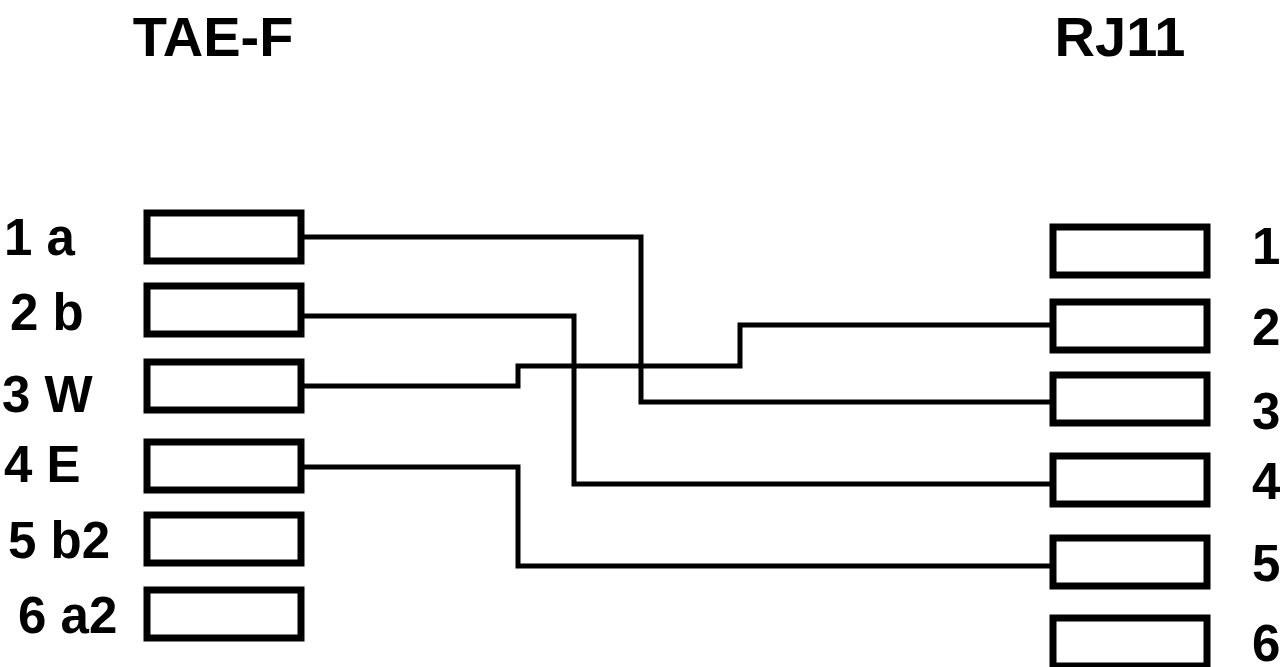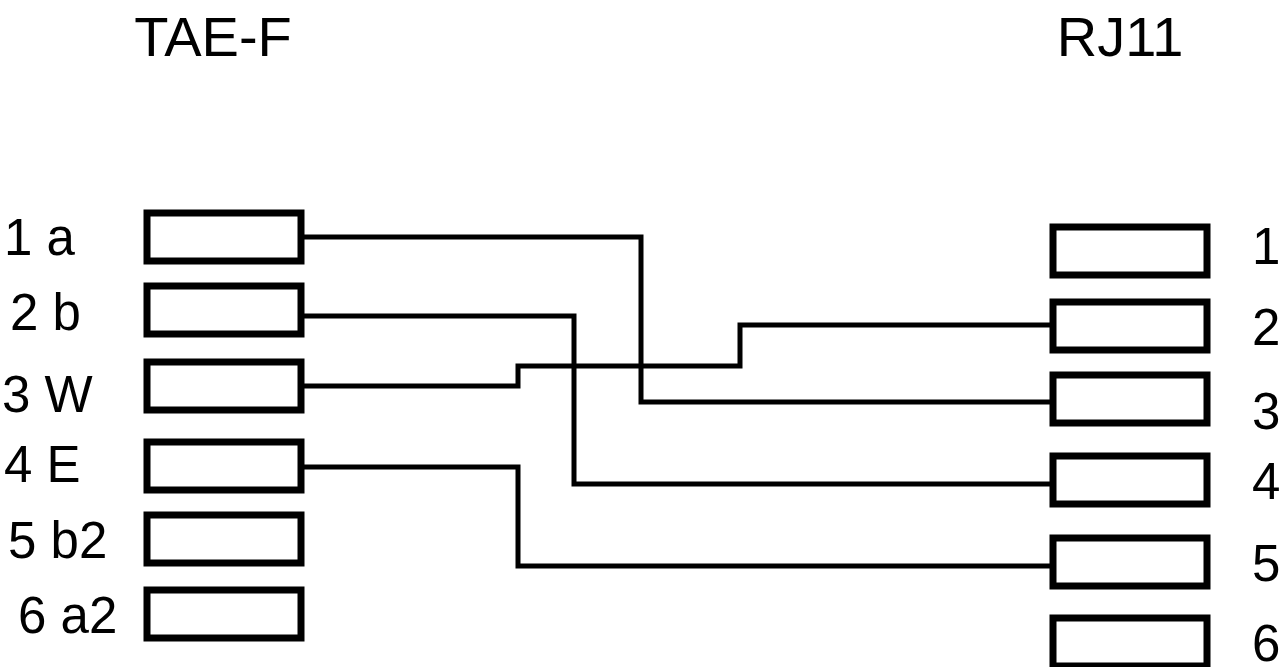--- a/index.html
+++ b/index.html
@@ -7,20 +7,21 @@
     padding: 0;
     background: #ffffff;
   }
   .stage {
     position: relative;
     width: 1280px;
     height: 667px;
     background: #ffffff;
     overflow: hidden;
     font-family: "Liberation Sans", sans-serif;
+    font-weight: bold;
   }
   svg text {
     font-family: "Liberation Sans", sans-serif;
     fill: #000000;
   }
   .connector-title {
     font-size: 56px;
   }
   .pin-label {
     font-size: 51px;

